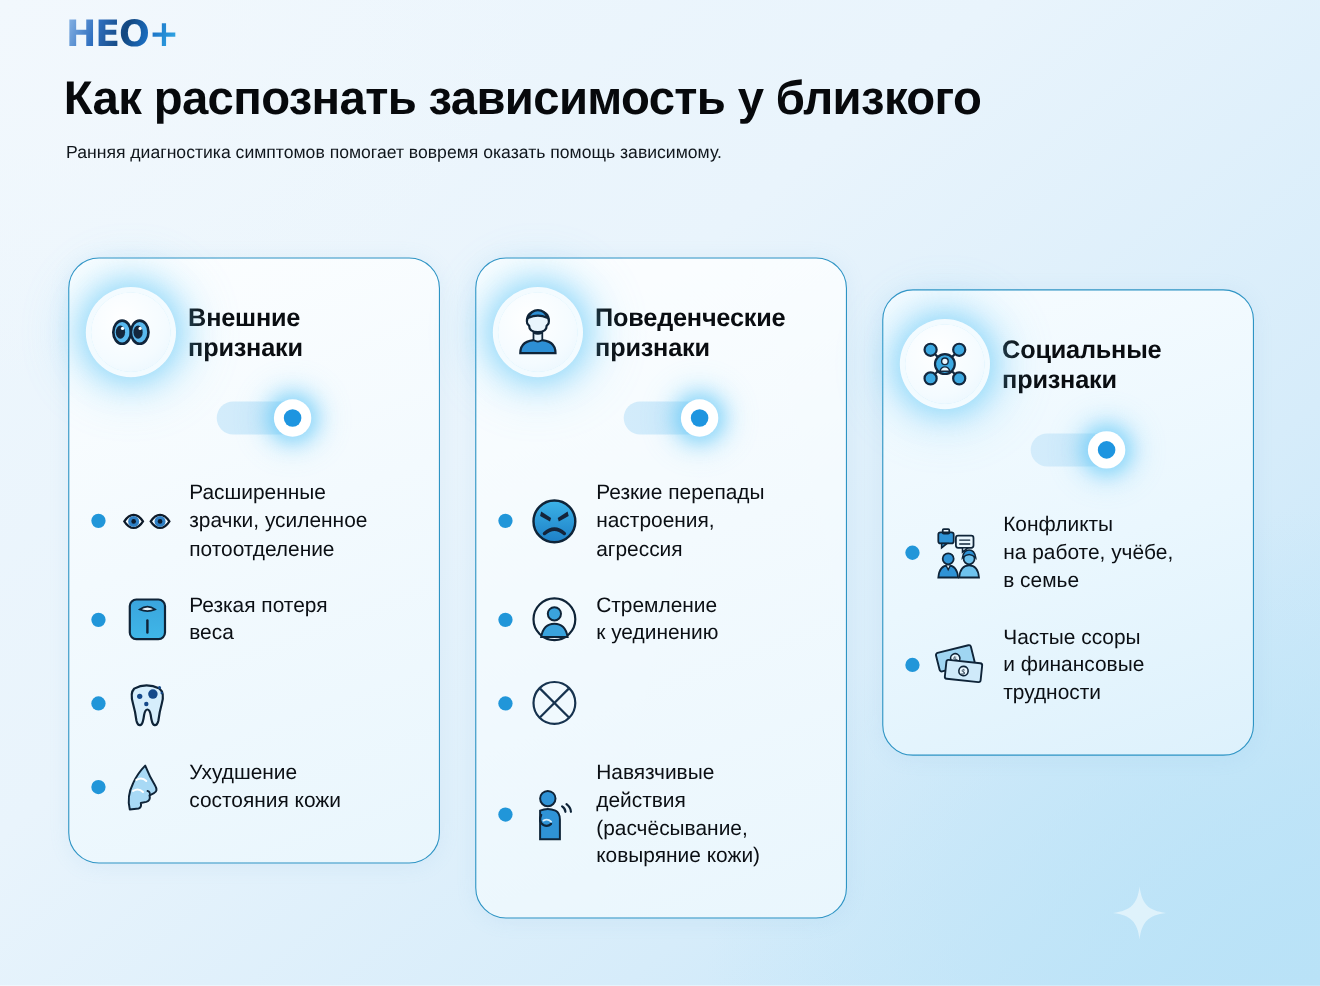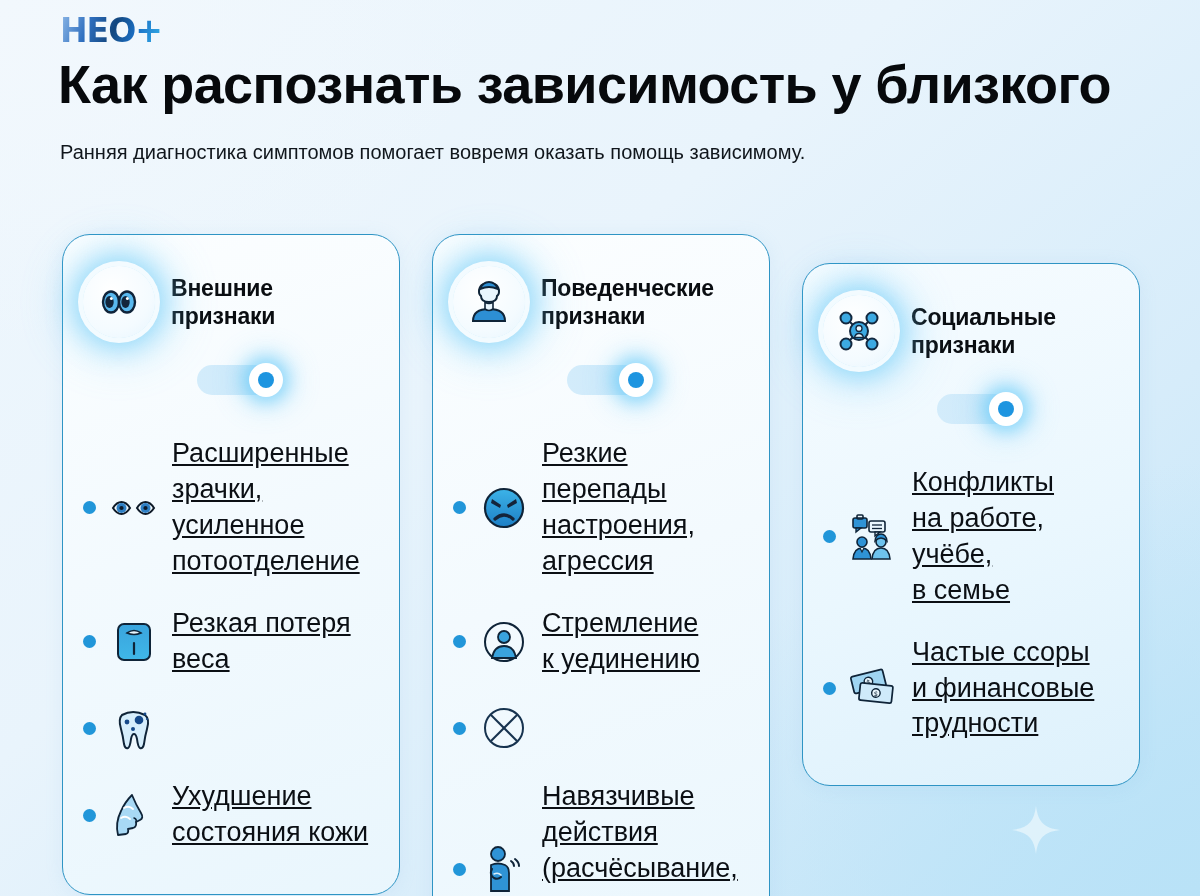--- a/index.html
+++ b/index.html
@@ -32,34 +32,34 @@
     line-height: 1;
     background: linear-gradient(110deg, #8fb9e8 0%, #2f6fbf 28%, #13477f 52%, #1b6fc4 72%, #35b4ec 100%);
     -webkit-background-clip: text;
     background-clip: text;
     color: transparent;
     font-family: "DejaVu Sans", sans-serif;
   }
 
   .title {
     position: absolute;
-    left: 58px; top: 56px;
+    left: 58px; top: 68px;
     width: 1110px;
-    font-size: 54px;
+    font-size: 43px;
     font-weight: 800;
     color: #07090c;
     letter-spacing: -0.6px;
     line-height: 1.06;
   }
 
   .subtitle {
     position: absolute;
-    left: 60px; top: 138px;
+    left: 60px; top: 128px;
     width: 920px;
-    font-size: 20px;
+    font-size: 16px;
     font-weight: 400;
     color: #10161c;
     line-height: 1.45;
   }
 
   
   .cards {
     position: absolute;
     left: 62px; top: 234px;
     width: 1080px;
@@ -145,26 +145,25 @@
     width: 13px; height: 13px;
     border-radius: 50%;
     background: #2196d9;
   }
   .item-icon {
     flex: 0 0 50px;
     width: 50px; height: 50px;
     display: flex; align-items: center; justify-content: center;
   }
   .item-text {
-    font-size: 27px;
+    font-size: 19px;
     line-height: 1.33;
     color: #0b0f14;
     white-space: pre-line;
     font-weight: 400;
-    text-decoration: underline;
   }
 
   
   .sparkle {
     position: absolute;
     right: 52px; bottom: 42px;
     width: 48px; height: 48px;
     opacity: 0.75;
   }
 </style>

